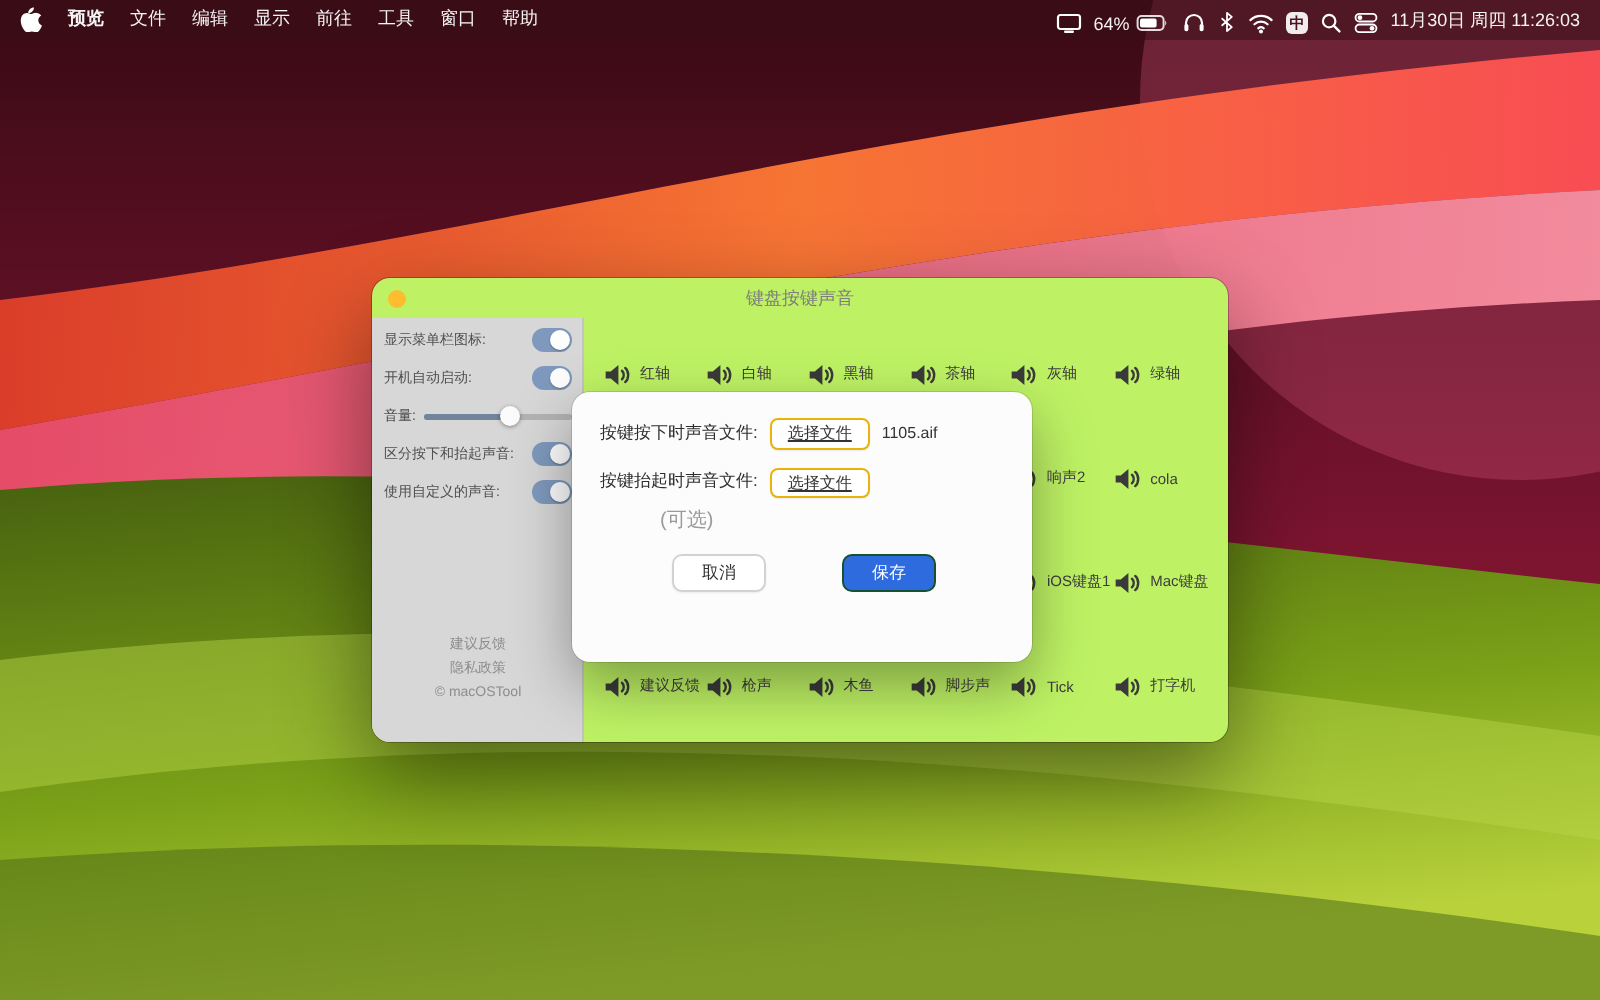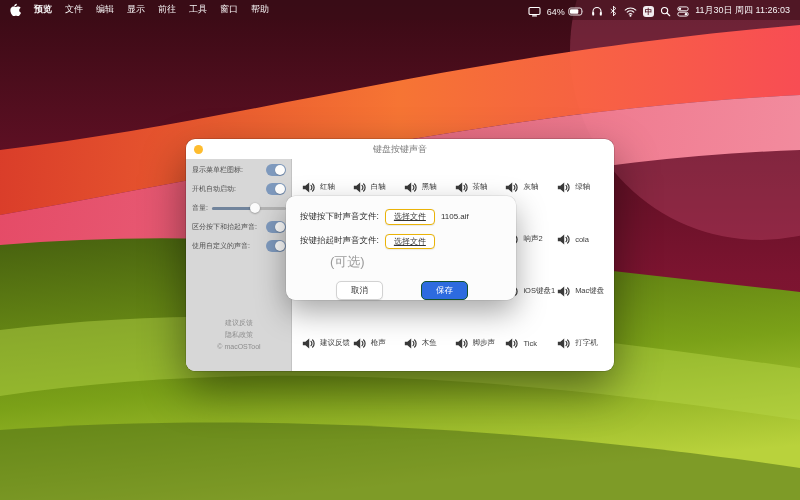--- a/index.html
+++ b/index.html
@@ -24,21 +24,21 @@
   .sicon svg { display:block; }
   .inputbox {
     background:rgba(255,255,255,0.92); color:#4d1420; font-weight:bold;
     font-size:7.5px; border-radius:3px; padding:0 2px; line-height:11px; height:11px;
   }
   .mtime { white-space:nowrap; font-size:9px; }
 
   
   .window {
     position:absolute; left:186px; top:139px; width:428px; height:232px;
-    background:#ffffff; border-radius:9px;
+    background:#bef264; border-radius:9px;
     box-shadow:0 18px 45px rgba(0,0,0,0.45), 0 0 0 0.5px rgba(0,0,0,0.25);
     overflow:hidden; z-index:10;
   }
   .titlebar { position:relative; height:20px; display:flex; align-items:center; justify-content:center; }
   .wtitle { font-size:9px; color:#7e7e7e; }
   .traffic { position:absolute; left:8px; top:6px; width:9px; height:9px; border-radius:50%; background:#febc2e; }
   .winbody { display:flex; height:212px; }
 
   
   .sidebar {
@@ -64,33 +64,33 @@
     padding:2px 8px 0 8px;
   }
   .cell { display:flex; flex-direction:row; align-items:center; gap:3px; width:100%; }
   .cell.blank { visibility:hidden; }
   .cell-label { font-size:7.5px; color:#3d3d3d; white-space:nowrap; }
   .spk-svg { width:17px; height:17px; fill:#3a3a3a; }
   .spk-svg .wave { fill:none; stroke:#3a3a3a; stroke-width:1.7; stroke-linecap:round; }
 
   
   .dialog {
-    position:absolute; left:100px; top:57px; width:230px; height:104px;
+    position:absolute; left:100px; top:57px; width:230px; height:135px;
     background:#fcfcfc; border-radius:9px; z-index:20;
     box-shadow:0 12px 30px rgba(0,0,0,0.35), 0 0 0 0.5px rgba(0,0,0,0.12);
     padding:13px 12px 28px 14px; font-size:8.5px; color:#2e2e2e;
   }
   .drow { display:flex; align-items:center; gap:6px; margin-bottom:9px; }
   .file-btn {
     background:#ffffff; border:1px solid #eab308; border-radius:4px;
     font-size:8px; color:#333; padding:2px 8px; line-height:1.2;
     box-shadow:0 0.5px 1px rgba(0,0,0,0.08); font-family:inherit;text-decoration:underline;
   }
   .fname { font-size:8px; color:#333; }
-  .opt-note { font-size:13px; color:#9a9a9a; margin:-5px 0 6px 30px; }
+  .opt-note { font-size:10px; color:#9a9a9a; margin:-5px 0 6px 30px; }
   .dbuttons { display:flex; justify-content:center; gap:38px; margin-top:10px; }
   .btn { border-radius:5px; font-size:8.5px; padding:3px 14px; line-height:1.25; font-family:inherit; }
   .btn.cancel { background:#ffffff; border:1px solid #d2d2d2; color:#333; box-shadow:0 0.5px 1px rgba(0,0,0,0.08); }
   .btn.save { background:#2d6bdf; border:1px solid #14532d; color:#fff; }
 </style>
 </head>
 <body>
 
 <div class="screen">
 

